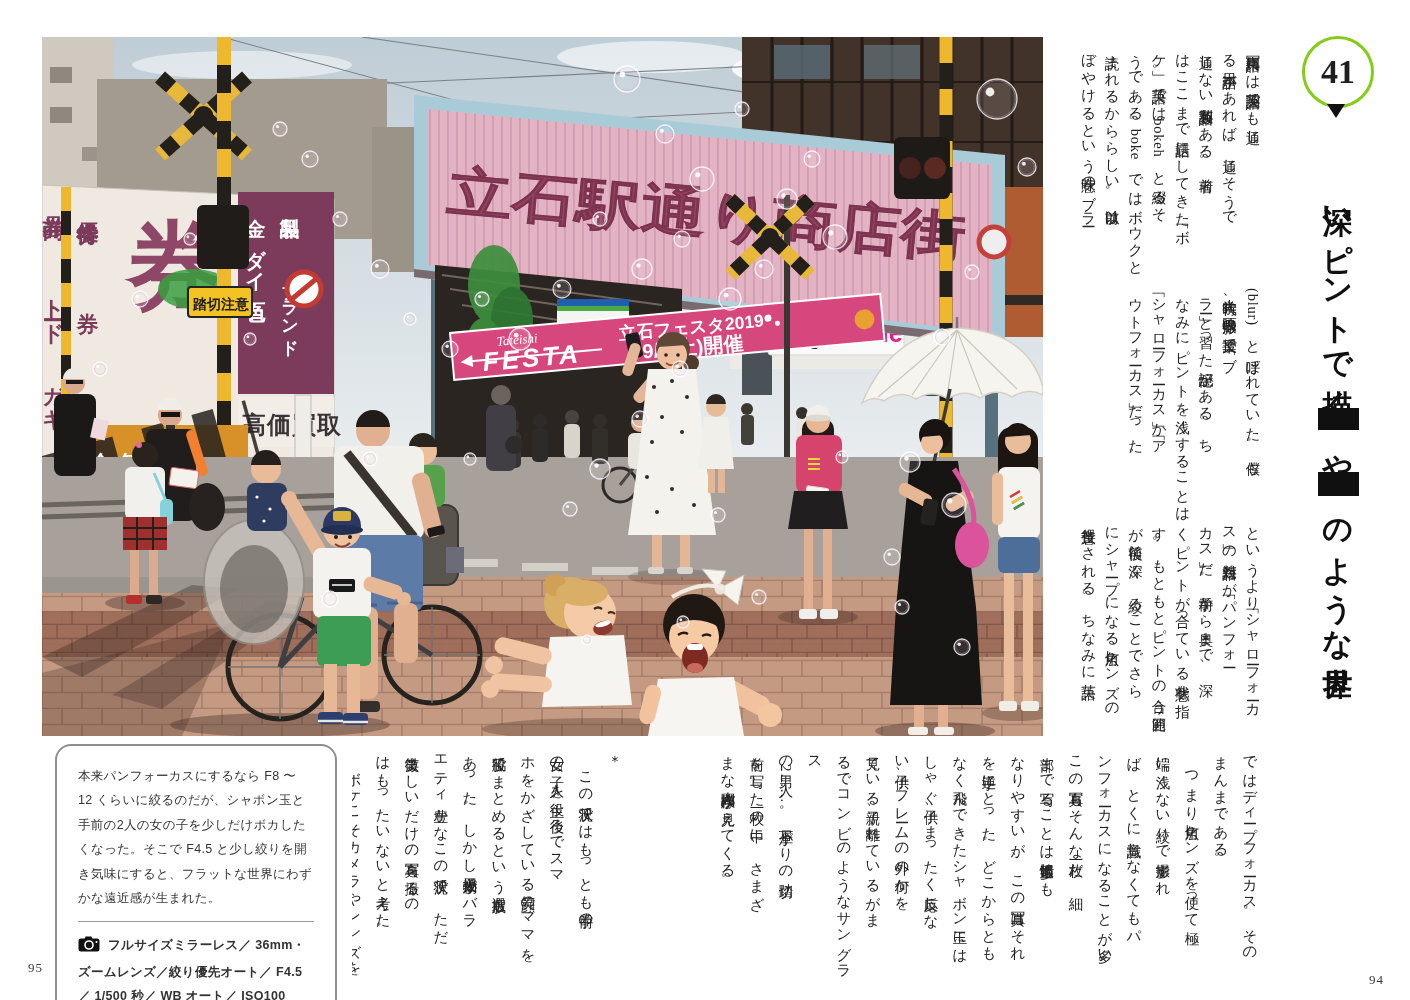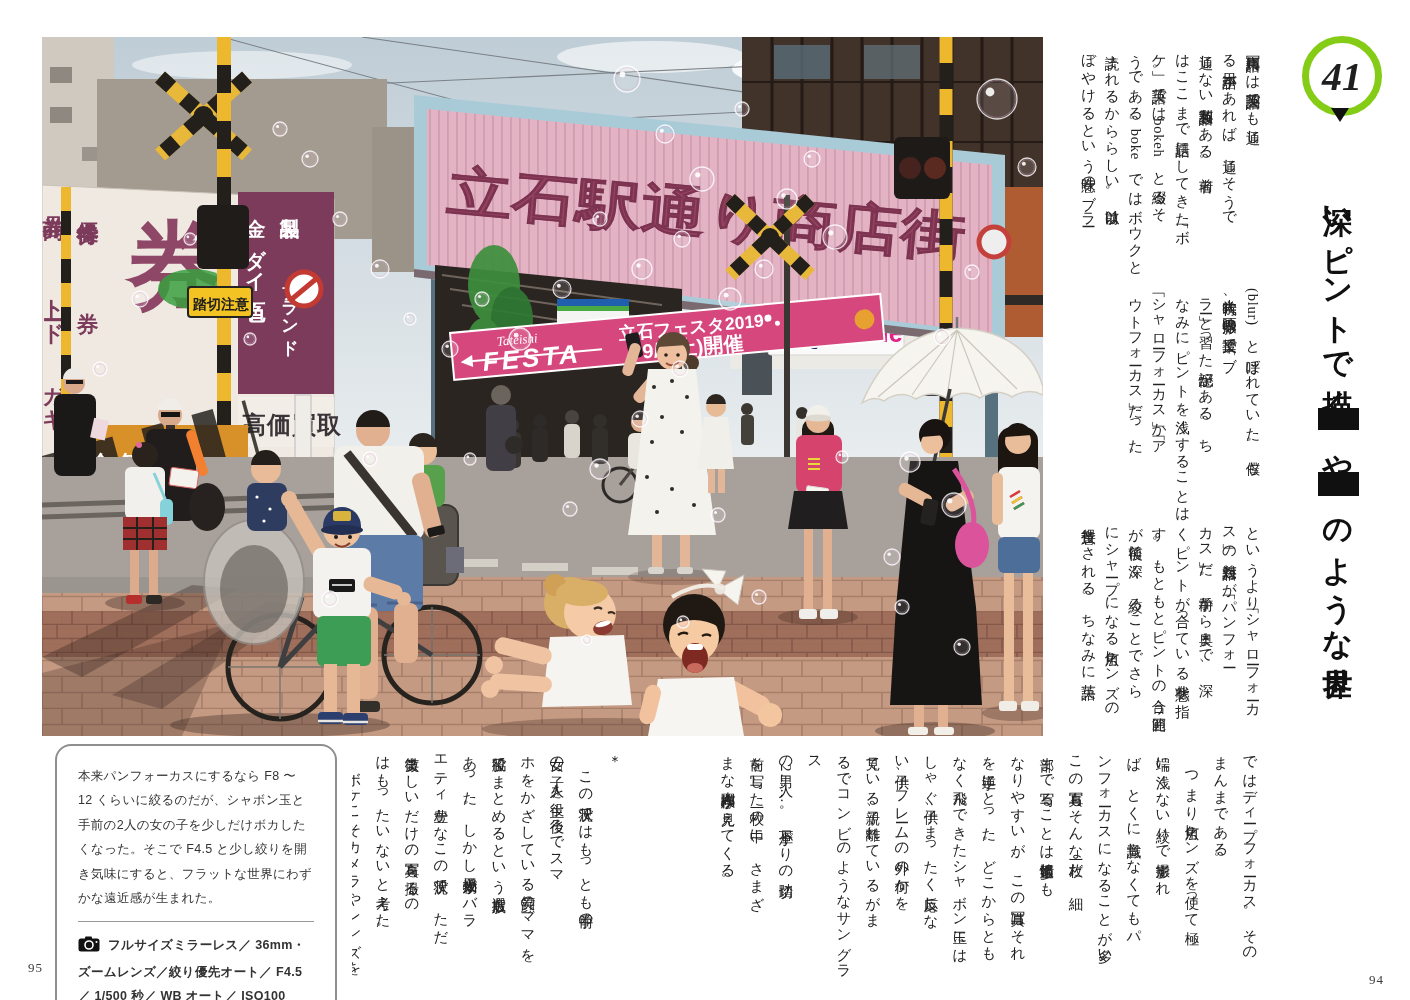--- a/index.html
+++ b/index.html
@@ -12,23 +12,23 @@
   .vblock{position:absolute;writing-mode:vertical-rl;text-orientation:mixed;
           font-size:14.5px;letter-spacing:0.8px;color:#222;overflow:hidden;}
   .vblock .vline{line-height:1.62;}
   .band{right:146px;width:196px;height:233px;}
   .band1{top:44px;} .band2{top:288px;} .band3{top:517px;}
   .bottomband{right:146px;top:746px;width:912px;height:238px;}
   .bottomband .vline{line-height:2.0;}
   .vline.ast{padding-block-start:84px;letter-spacing:0;}
 
   
-  .badge{position:absolute;left:1302px;top:36px;width:66px;height:66px;border:7px solid #84cc16;
+  .badge{position:absolute;left:1302px;top:36px;width:66px;height:66px;border:3px solid #84cc16;
          border-radius:50%;display:flex;align-items:center;justify-content:center;
-         font-size:40px;font-weight:bold;background:#fff;z-index:3;font-style:italic;}
+         font-size:34px;font-weight:bold;background:#fff;z-index:3;}
   .badge::after{content:"";position:absolute;left:22px;bottom:-13px;width:0;height:0;
          border-left:9px solid transparent;border-right:9px solid transparent;border-top:14px solid #111;}
   .main-title{position:absolute;left:1314px;top:184px;writing-mode:vertical-rl;text-orientation:upright;
          font-size:30px;font-weight:bold;letter-spacing:2px;color:#101010;line-height:1.55;}
   .main-title .boxed{background:#101010;color:#fff;padding:9px 4px;margin:3px 0;}
 
   
   .note{position:absolute;left:55px;top:744px;width:282px;box-sizing:border-box;
         border:2px solid #8f8f8f;border-radius:16px;padding:18px 21px 16px;
         font-family:"Liberation Sans",sans-serif;font-size:12.5px;line-height:1.95;

